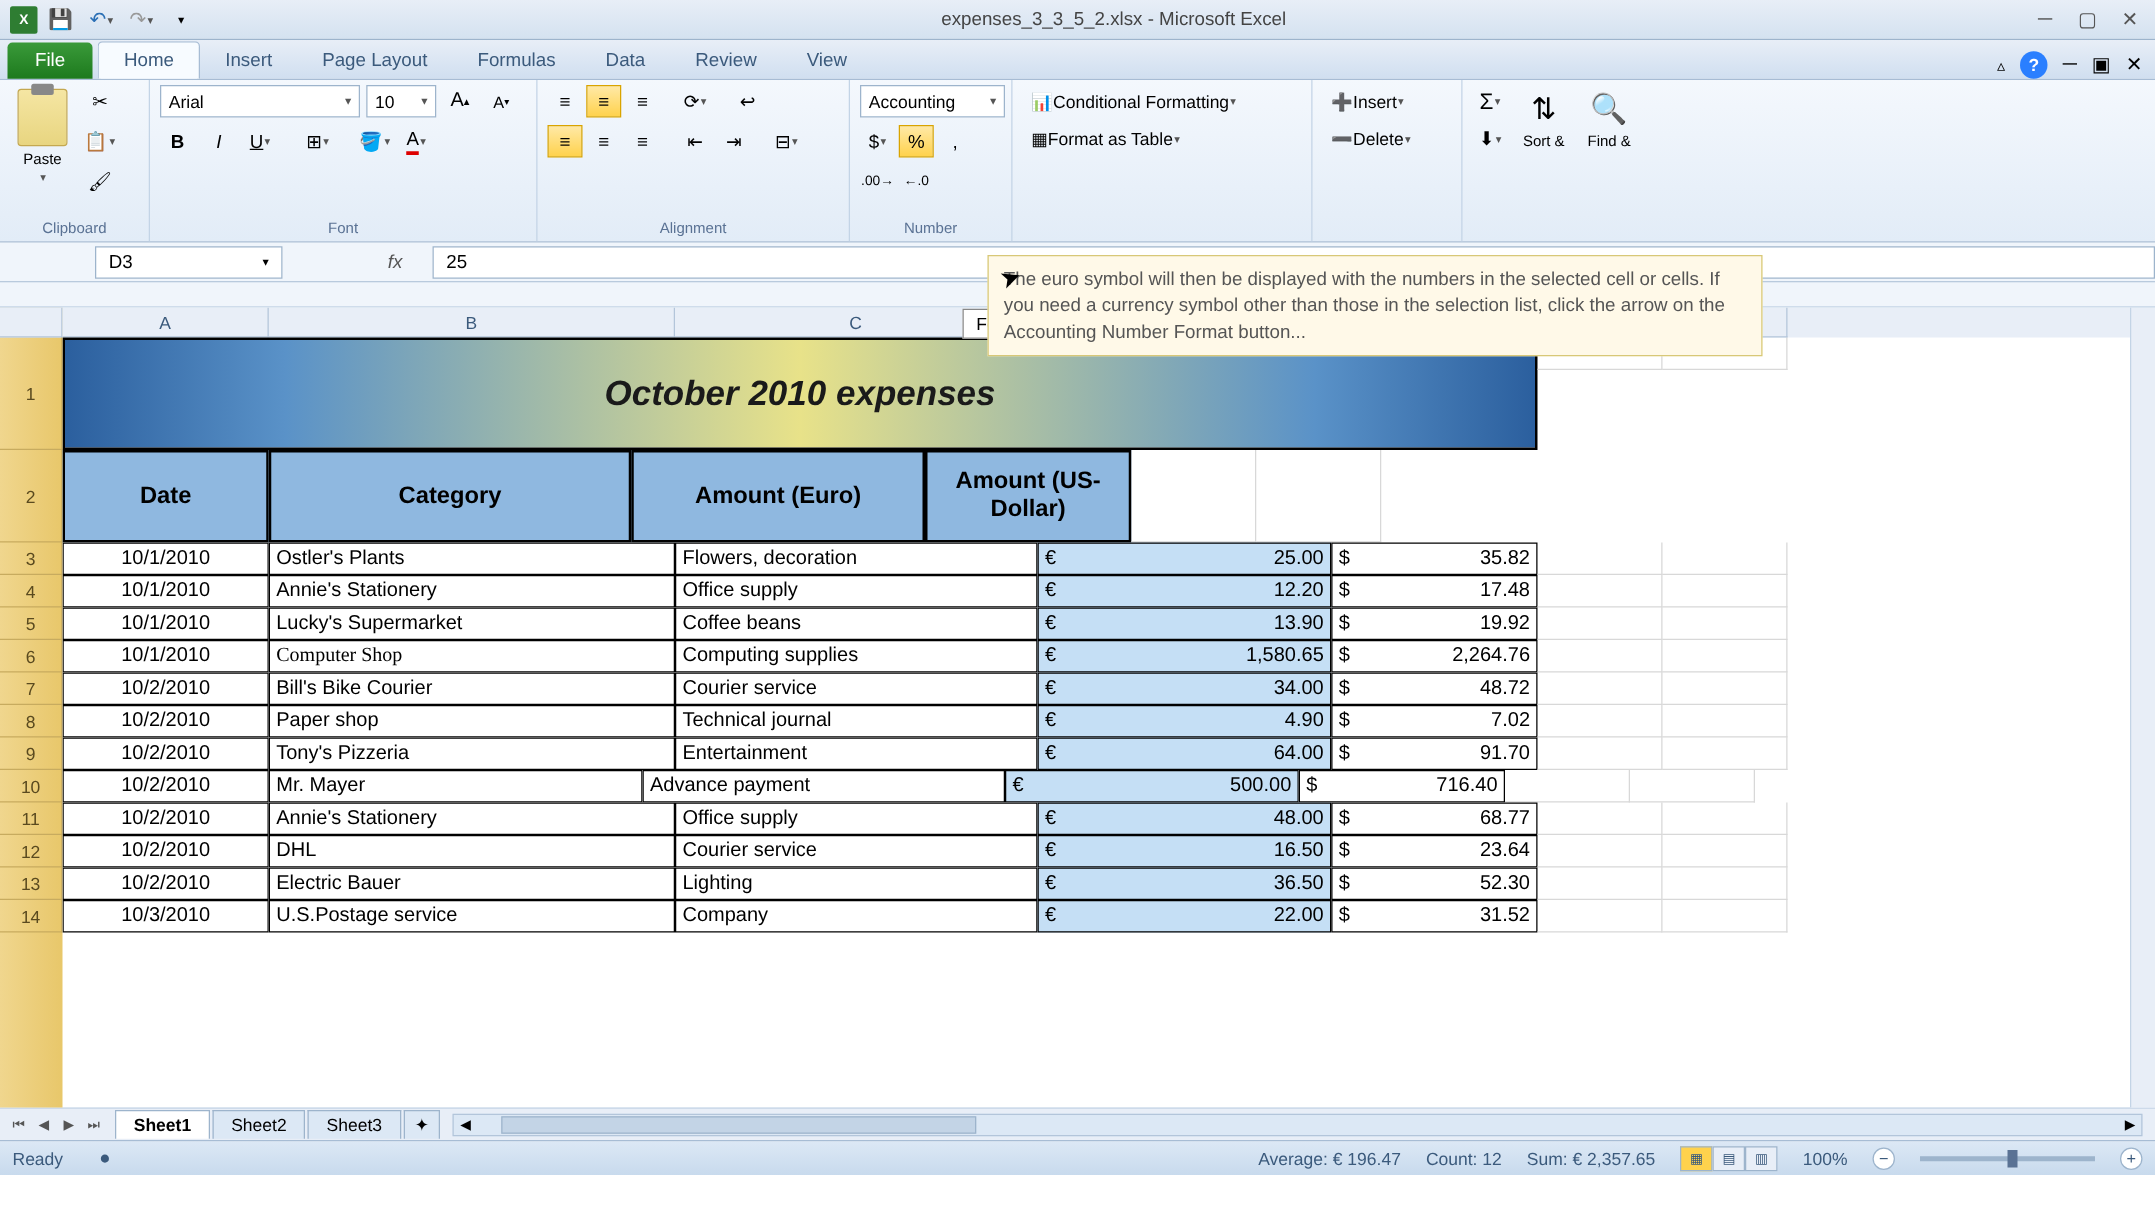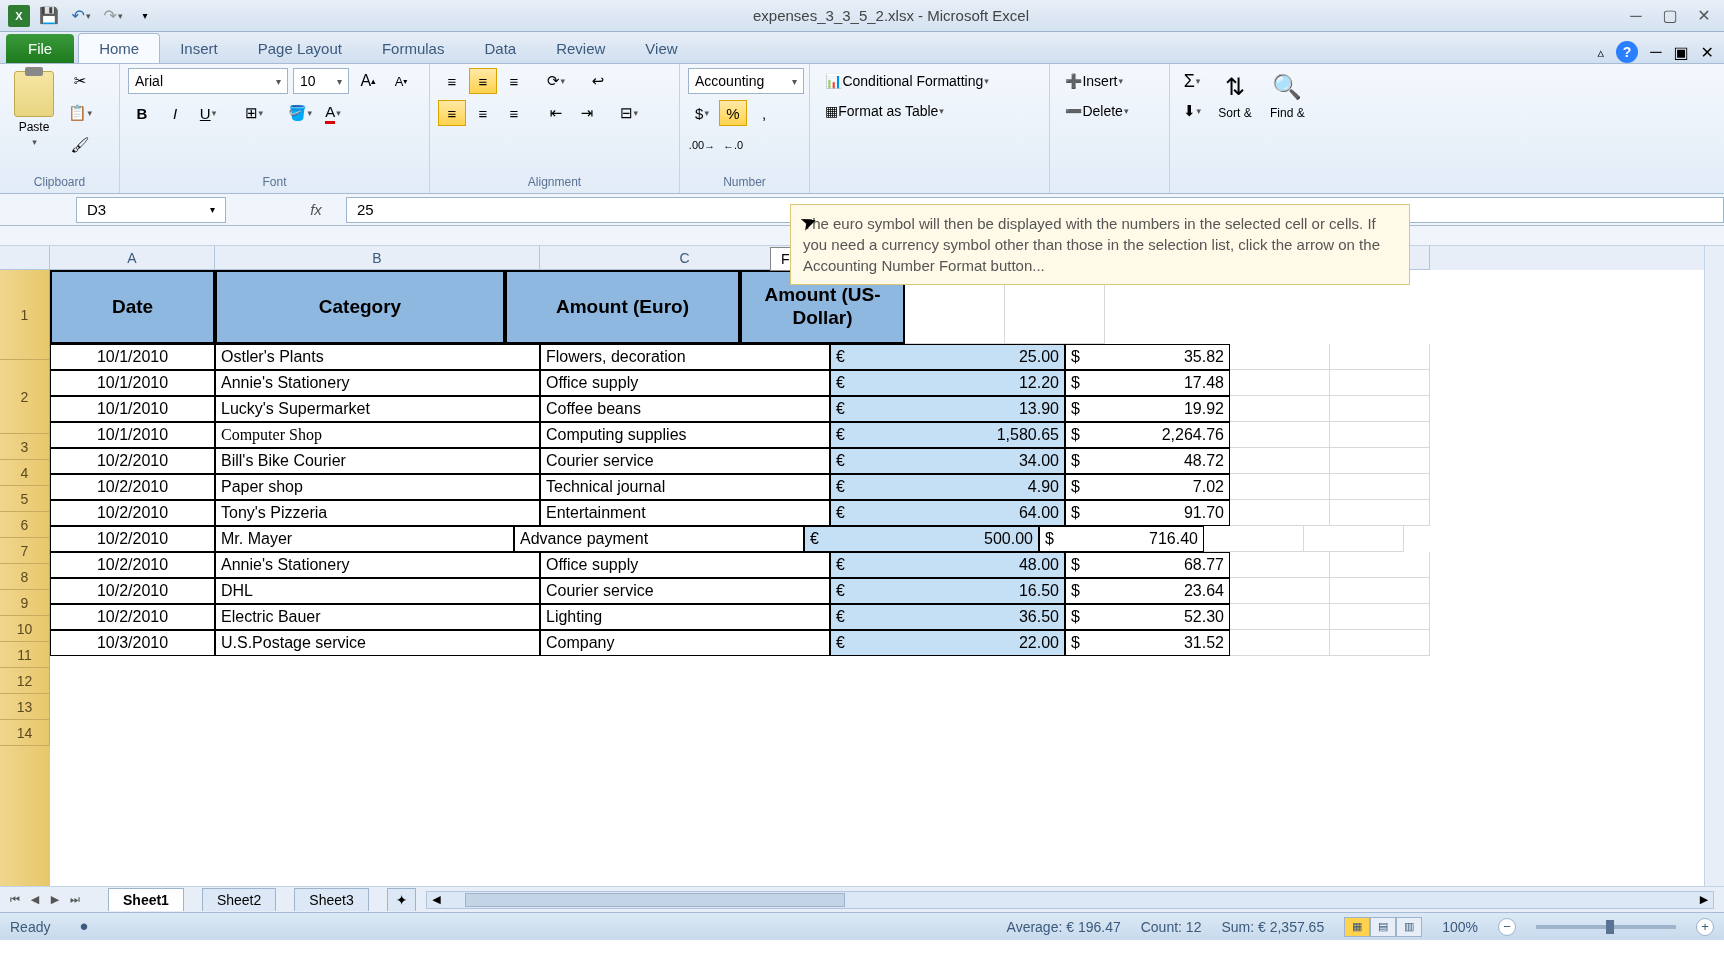--- a/index.html
+++ b/index.html
@@ -92,21 +92,21 @@
 .dcell.acc { justify-content: space-between; }
 .dcell .sym { width: 18px; }
 .dcell .val { text-align: right; flex: 1; }
 
 .vscroll { width: 20px; background: #e8eef7; border-left: 1px solid #c3d4e6; }
 
 
 .sheetbar { height: 26px; background: #e8eef7; display: flex; align-items: center; border-top: 1px solid #c3d4e6; }
 .sheetnav { display: flex; gap: 2px; padding: 0 6px; }
 .sheetnav span { width: 18px; height: 18px; display: flex; align-items: center; justify-content: center; font-size: 11px; cursor: pointer; color: #555; }
-.sheettab { padding: 3px 14px; font-size: 14px; background: #fff; border: 1px solid #9db4cc; border-bottom: none; cursor: pointer; margin-left: 18px; text-align: center; }
+.sheettab { padding: 3px 14px; font-size: 14px; background: #fff; border: 1px solid #9db4cc; border-bottom: none; cursor: pointer; margin-left: 2px; text-align: center; }
 .sheettab.active { font-weight: bold; background: #fff; }
 .sheettab.inactive { background: #dce8f5; }
 .hscroll { flex: 1; margin: 0 10px; height: 18px; background: #dce8f5; border: 1px solid #b3c5da; position: relative; display: flex; align-items: center; }
 .hscroll .thumb { width: 380px; height: 14px; background: #c3d4e6; border: 1px solid #9db4cc; margin-left: 20px; }
 .hscroll .arr { width: 18px; text-align: center; font-size: 11px; }
 
 
 .status { height: 28px; background: linear-gradient(#dce8f5,#c8daed); display: flex; align-items: center; padding: 0 10px; font-size: 14px; color: #3b5a7c; border-top: 1px solid #a7bcd4; }
 .status .stat { margin-right: 30px; }
 .status .right { margin-left: auto; display: flex; gap: 20px; align-items: center; }
@@ -340,20 +340,25 @@
     <div class="colhdrs" id="colhdrs">
         <div class="colhdr" style="width: 165px;">A</div>
         <div class="colhdr" style="width: 325px;">B</div>
         <div class="colhdr" style="width: 290px;">C</div>
         <div class="colhdr sel" style="width: 235px;">D</div>
         <div class="colhdr" style="width: 165px;">E</div>
         <div class="colhdr" style="width: 100px;">F</div>
         <div class="colhdr" style="width: 100px;">G</div>
       </div>
 
+    <div class="datarow">
+      <div class="title-cell" style="width:1180px">October 2010 expenses</div>
+      <div class="cell" style="width:100px"></div>
+      <div class="cell" style="width:100px"></div>
+    </div>
 
     <div class="datarow" id="hdr-row">
         <div class="hdr-cell" style="width: 165px;">Date</div>
         <div class="hdr-cell" style="width: 290px;">Category</div>
         <div class="hdr-cell" style="width: 235px;">Amount (Euro)</div>
         <div class="hdr-cell" style="width: 165px;">Amount (US-Dollar)</div>
         <div class="cell" style="width: 100px; height: 74px;"></div>
         <div class="cell" style="width: 100px; height: 74px;"></div>
       </div>
 

